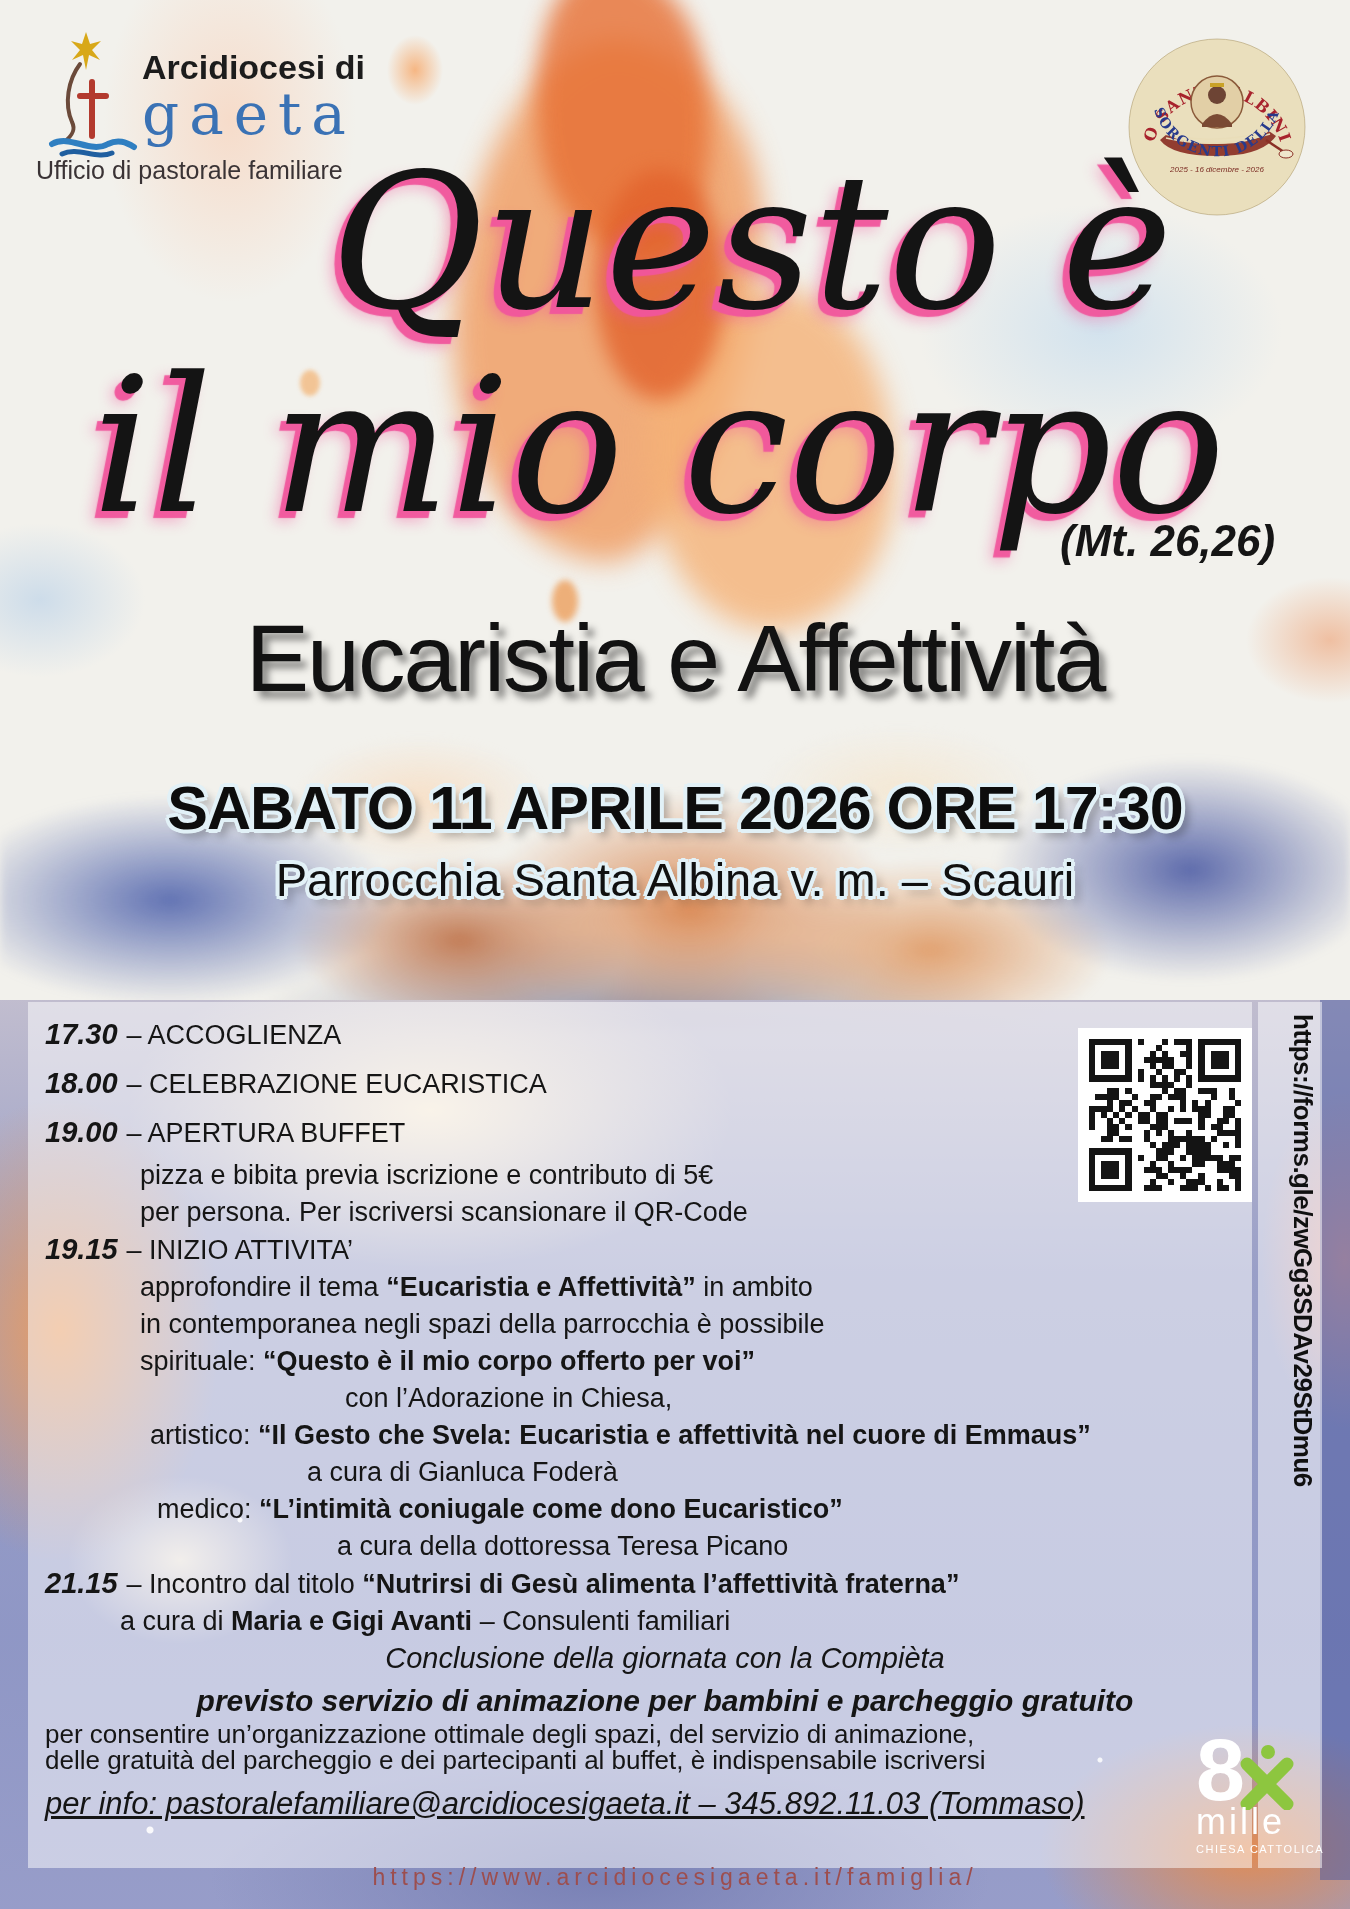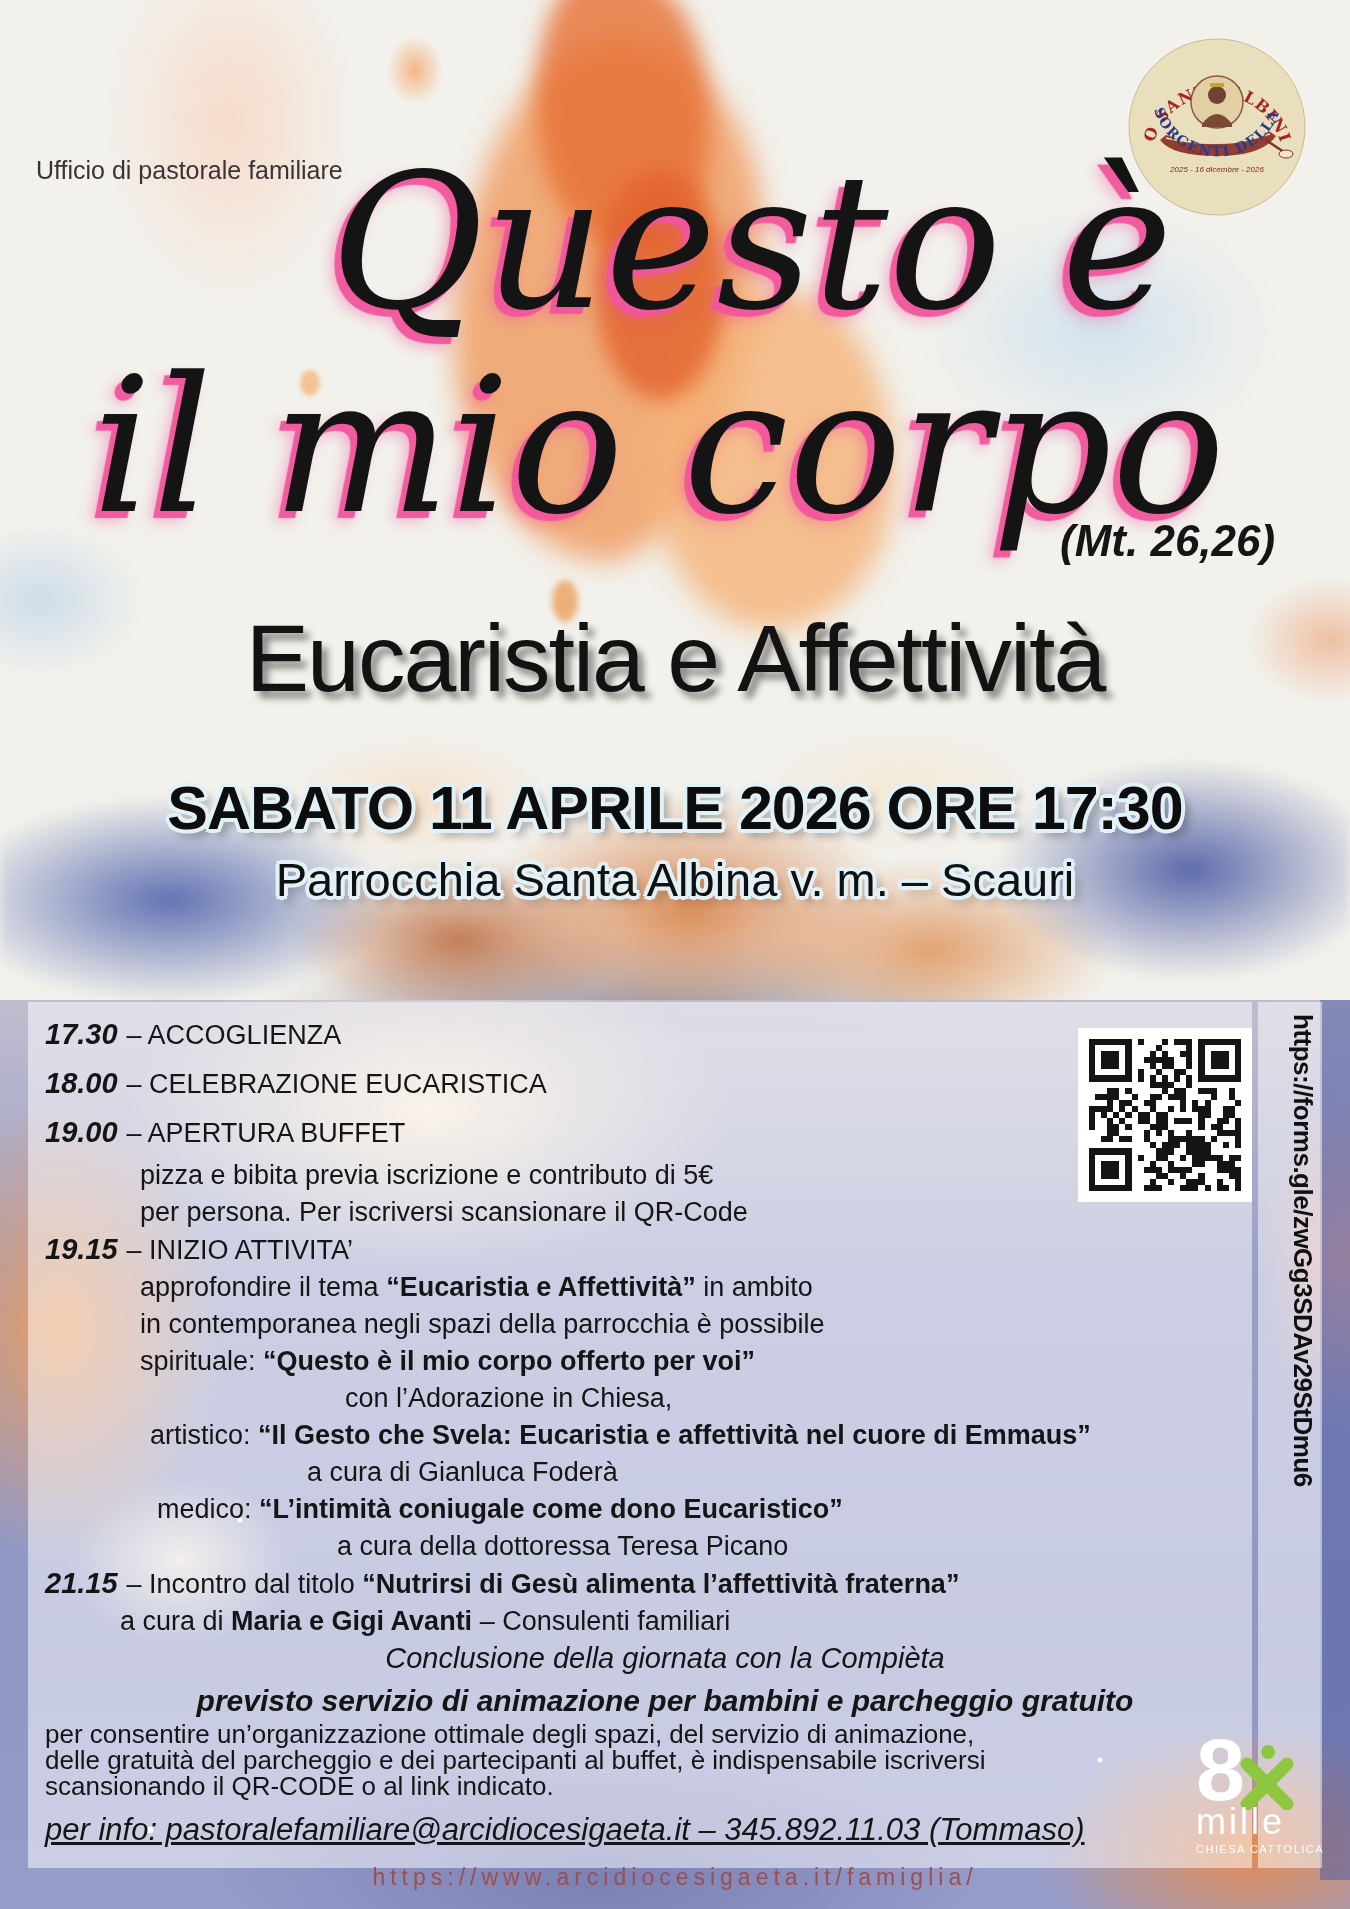--- a/index.html
+++ b/index.html
@@ -127,20 +127,33 @@
   <div class="fl fl4"></div>
   <div class="abs dp1"></div>
   <div class="abs dp2"></div>
   <div class="hands"></div>
   <div class="bwash"></div>
   <div class="redge"></div>
 
   <div class="panel main-panel"></div>
   <div class="panel url-strip"></div>
 
+  <div class="abs dio">
+    <svg width="92" height="132" viewBox="0 0 92 132">
+      <path d="M40 2 L44 14 L55 11 L46 20 L54 30 L43 25 L40 40 L37 25 L26 30 L34 20 L25 11 L36 14 Z" fill="#d8a818"></path>
+      <path d="M34 34 C 22 50, 18 74, 26 92 C 30 100, 26 106, 18 112" fill="none" stroke="#6b4a3a" stroke-width="4" stroke-linecap="round"></path>
+      <path d="M46 52 L46 106 M34 66 L60 66" stroke="#b33a2e" stroke-width="6" stroke-linecap="round" fill="none"></path>
+      <path d="M6 114 C 24 104, 44 124, 62 114 C 72 109, 80 112, 88 117" fill="none" stroke="#2f7fc1" stroke-width="6" stroke-linecap="round"></path>
+      <path d="M16 124 C 32 116, 50 130, 66 123" fill="none" stroke="#1f5fa0" stroke-width="5" stroke-linecap="round"></path>
+    </svg>
+    <div class="dio-text">
+      <div class="dio-top">Arcidiocesi di</div>
+      <div class="dio-main">gaeta</div>
+    </div>
+  </div>
   <div class="abs dio-office">Ufficio di pastorale familiare</div>
 
   <svg class="abs badge" width="178" height="178" viewBox="0 0 178 178">
     <circle cx="89" cy="89" r="88" fill="#eadfbd" stroke="rgba(170,150,100,.55)"></circle>
     <defs>
       <path id="arcT" d="M 24 112 A 66 66 0 0 1 154 112" fill="none"></path>
       <path id="arcB" d="M 26 72 A 66 66 0 0 0 152 72" fill="none"></path>
     </defs>
     <text font-size="16" font-weight="bold" fill="#a8232d" letter-spacing="1" font-family="DejaVu Serif,serif">
       <textPath href="#arcT" startOffset="50%" text-anchor="middle">ANNO SANTO ALBINIANO</textPath>
@@ -180,21 +193,20 @@
     <div class="line ind-art"><span>artistico: </span><span class="b">“Il Gesto che Svela: Eucaristia e affettività nel cuore di Emmaus”</span></div>
     <div class="line ind-c">a cura di Gianluca Foderà</div>
     <div class="line ind-d"><span>medico: </span><span class="b">“L’intimità coniugale come dono Eucaristico”</span></div>
     <div class="line ind-e">a cura della dottoressa Teresa Picano</div>
     <div class="line"><span class="time">21.15</span><span>– Incontro dal titolo </span><span class="b">“Nutrirsi di Gesù alimenta l’affettività fraterna”</span></div>
     <div class="line ind-f"><span>a cura di </span><span class="b">Maria e Gigi Avanti</span><span> – Consulenti familiari</span></div>
     <div class="line concl">Conclusione della giornata con la Compièta</div>
     <div class="line prev">previsto servizio di animazione per bambini e parcheggio gratuito</div>
     <div class="line small">per consentire un’organizzazione ottimale degli spazi, del servizio di animazione,</div>
     <div class="line small">delle gratuità del parcheggio e dei partecipanti al buffet, è indispensabile iscriversi</div>
-    <div class="line small">scansionando il QR-CODE o al link indicato.</div>
     <div class="line info">per info: pastoralefamiliare@arcidiocesigaeta.it – 345.892.11.03 (Tommaso)</div>
   </div>
 
   <div class="abs qr-box">
     <svg id="qr" viewBox="0 0 25 25" width="152" height="152" shape-rendering="crispEdges">
         <rect x="0" y="0" width="1" height="1" fill="#141414"></rect>
         <rect x="1" y="0" width="1" height="1" fill="#141414"></rect>
         <rect x="2" y="0" width="1" height="1" fill="#141414"></rect>
         <rect x="3" y="0" width="1" height="1" fill="#141414"></rect>
         <rect x="4" y="0" width="1" height="1" fill="#141414"></rect>

